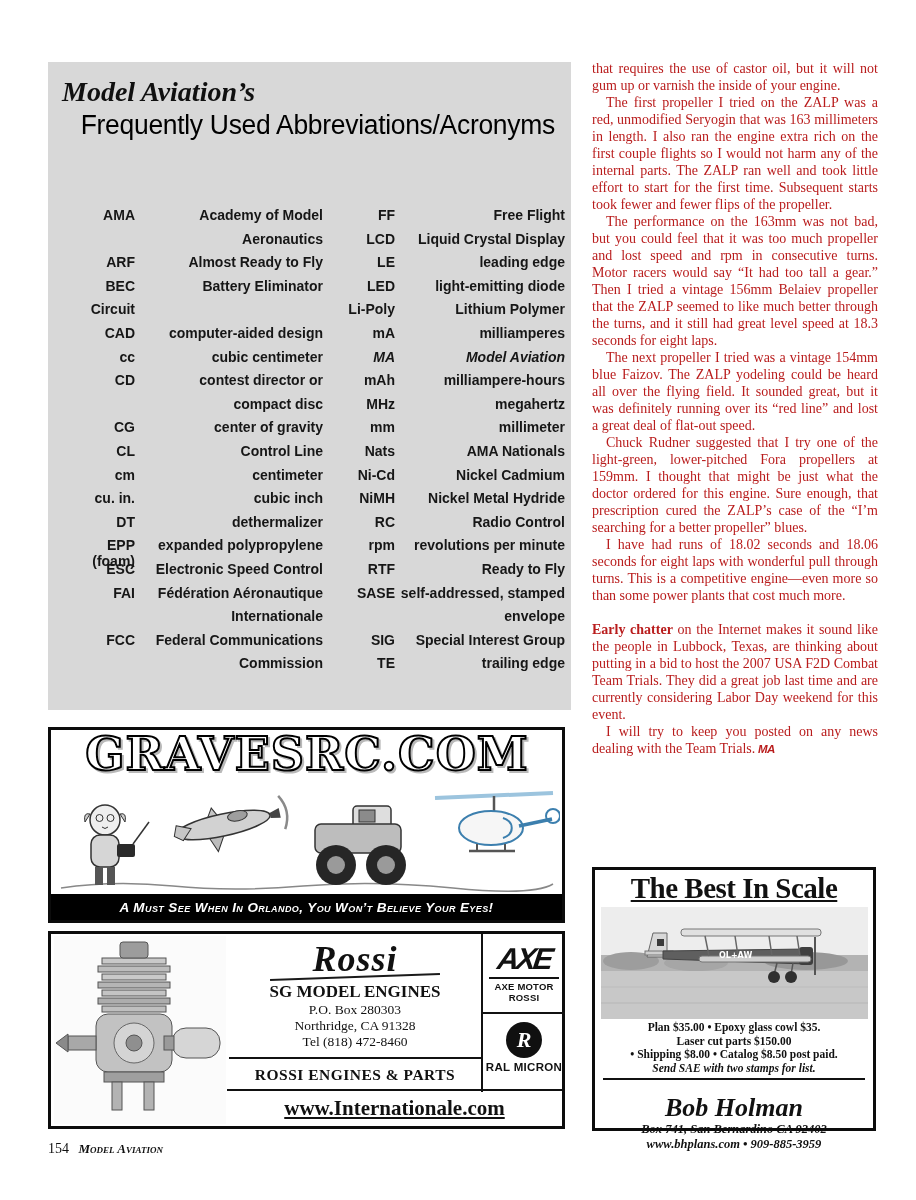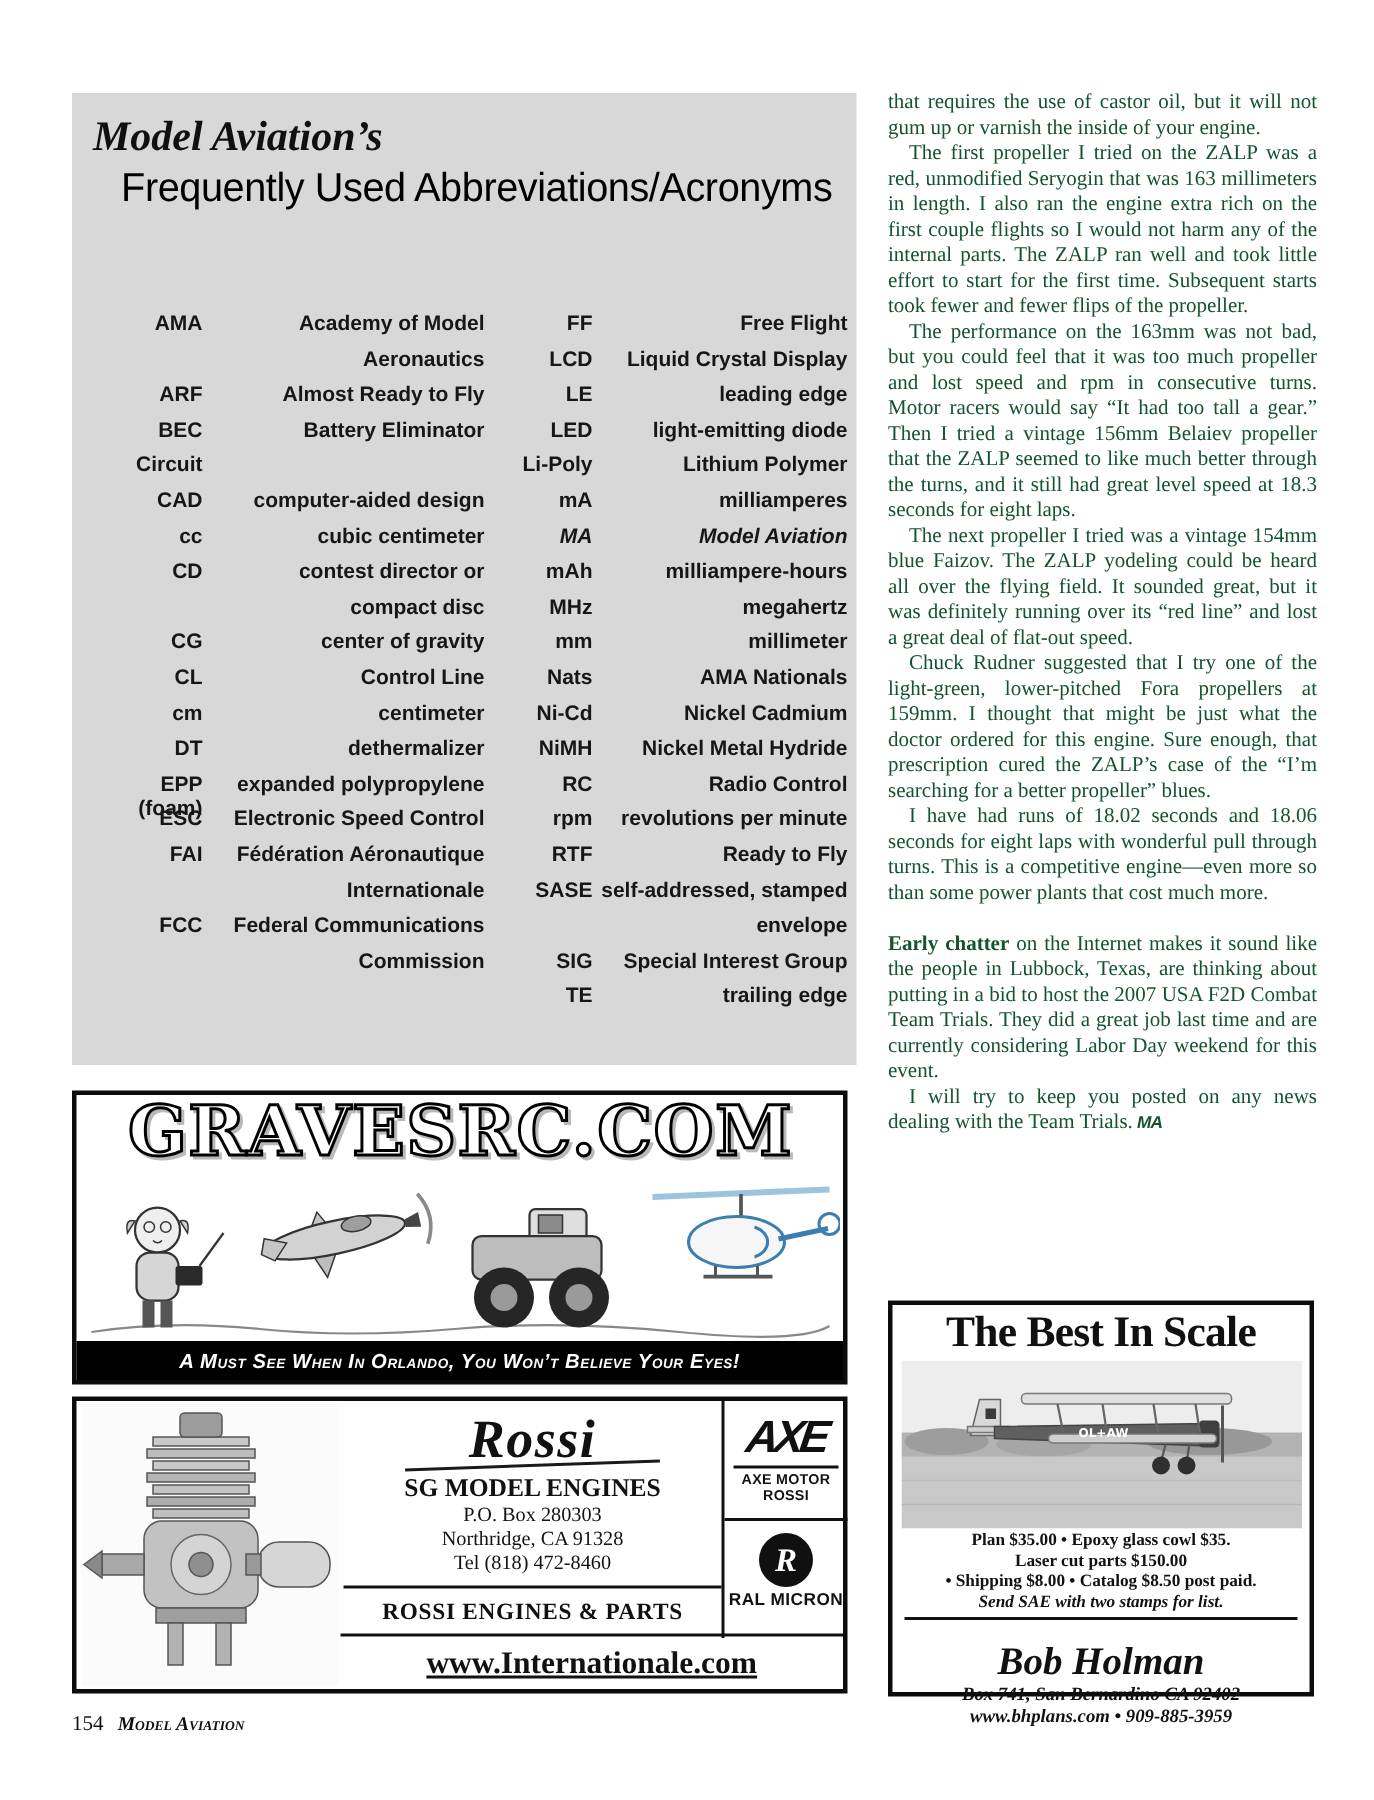--- a/index.html
+++ b/index.html
@@ -31,21 +31,21 @@
   .ab-row { display:flex; height:23.6px; align-items:baseline;
             font-family:"Liberation Sans", sans-serif; font-size:14px; color:#161616;font-weight:bold; }
   .ab-a { flex:0 0 70px; }
   .ab-d { flex:1; }
   .it { font-style:italic; }
 
   
   .article-col {
     position:absolute; left:592px; top:60px; width:286px;
     font-family:"Liberation Serif", serif; font-size:14px; line-height:17px;
-    text-align:justify; color:#14532d;
+    text-align:justify; color:#b91c1c;
   }
   .art-p { margin:0; }
   .art-p.ind { text-indent:14px; }
   .art-p.gap { margin-top:17px; }
   .endmark { font:italic 700 11.5px "Liberation Sans", sans-serif; letter-spacing:-0.5px; }
 
   
   .graves-ad {
     position:absolute; left:48px; top:727px; width:517px; height:196px;
     border:3px solid #0c0c0c; background:#fff;
@@ -89,21 +89,21 @@
     position:absolute; left:176px; right:0; bottom:0; height:37px;
     border-top:2.5px solid #111; display:flex; align-items:center; justify-content:center;
   }
   .rossi-web { font:700 21px "Liberation Serif", serif; text-decoration:underline; }
 
   
   .scale-ad {
     position:absolute; left:592px; top:867px; width:284px; height:264px;
     border:3.5px solid #0c0c0c; background:#fff; text-align:center;
   }
-  .scale-title { font:700 29px "Liberation Serif", serif; margin-top:2px; letter-spacing:-0.5px; }
+  .scale-title { font:700 29px "Liberation Serif", serif; margin-top:2px; letter-spacing:-0.5px;text-decoration:underline; }
   .scale-photo { display:block; margin:2px auto 2px; width:267px; height:112px; }
   .scale-line  { font:700 11.5px "Liberation Serif", serif; line-height:13.5px; }
   .scale-line.script { font:italic 700 11.5px "Liberation Serif", serif; }
   .scale-holman-sec { border-top:2px solid #111; margin:4px 8px 0; padding-top:14px; }
   .scale-holman { font:italic 700 26px "Liberation Serif", serif; line-height:28px; }
   .scale-addr, .scale-web { font:italic 700 12.5px "Liberation Serif", serif; line-height:15px; }
 
   
   .footer { position:absolute; left:48px; top:1141px; font-size:14px; }
   .footer .pagenum { font:400 14px "Liberation Serif", serif; }
@@ -158,20 +158,24 @@
           <span class="ab-a">CG</span>
           <span class="ab-d">center of gravity</span>
         </div>
         <div class="ab-row">
           <span class="ab-a">CL</span>
           <span class="ab-d">Control Line</span>
         </div>
         <div class="ab-row">
           <span class="ab-a">cm</span>
           <span class="ab-d">centimeter</span>
+        </div>
+        <div class="ab-row">
+          <span class="ab-a">cu. in.</span>
+          <span class="ab-d">cubic inch</span>
         </div>
         <div class="ab-row">
           <span class="ab-a">DT</span>
           <span class="ab-d">dethermalizer</span>
         </div>
         <div class="ab-row">
           <span class="ab-a">EPP (foam)</span>
           <span class="ab-d">expanded polypropylene</span>
         </div>
         <div class="ab-row">

